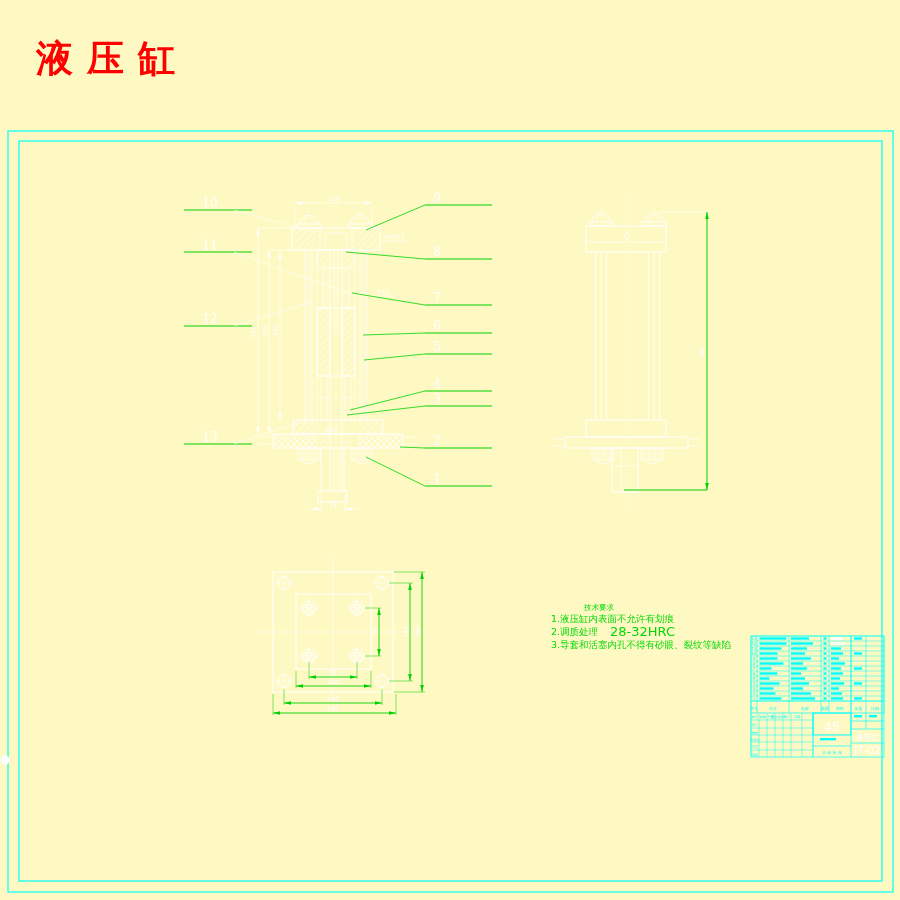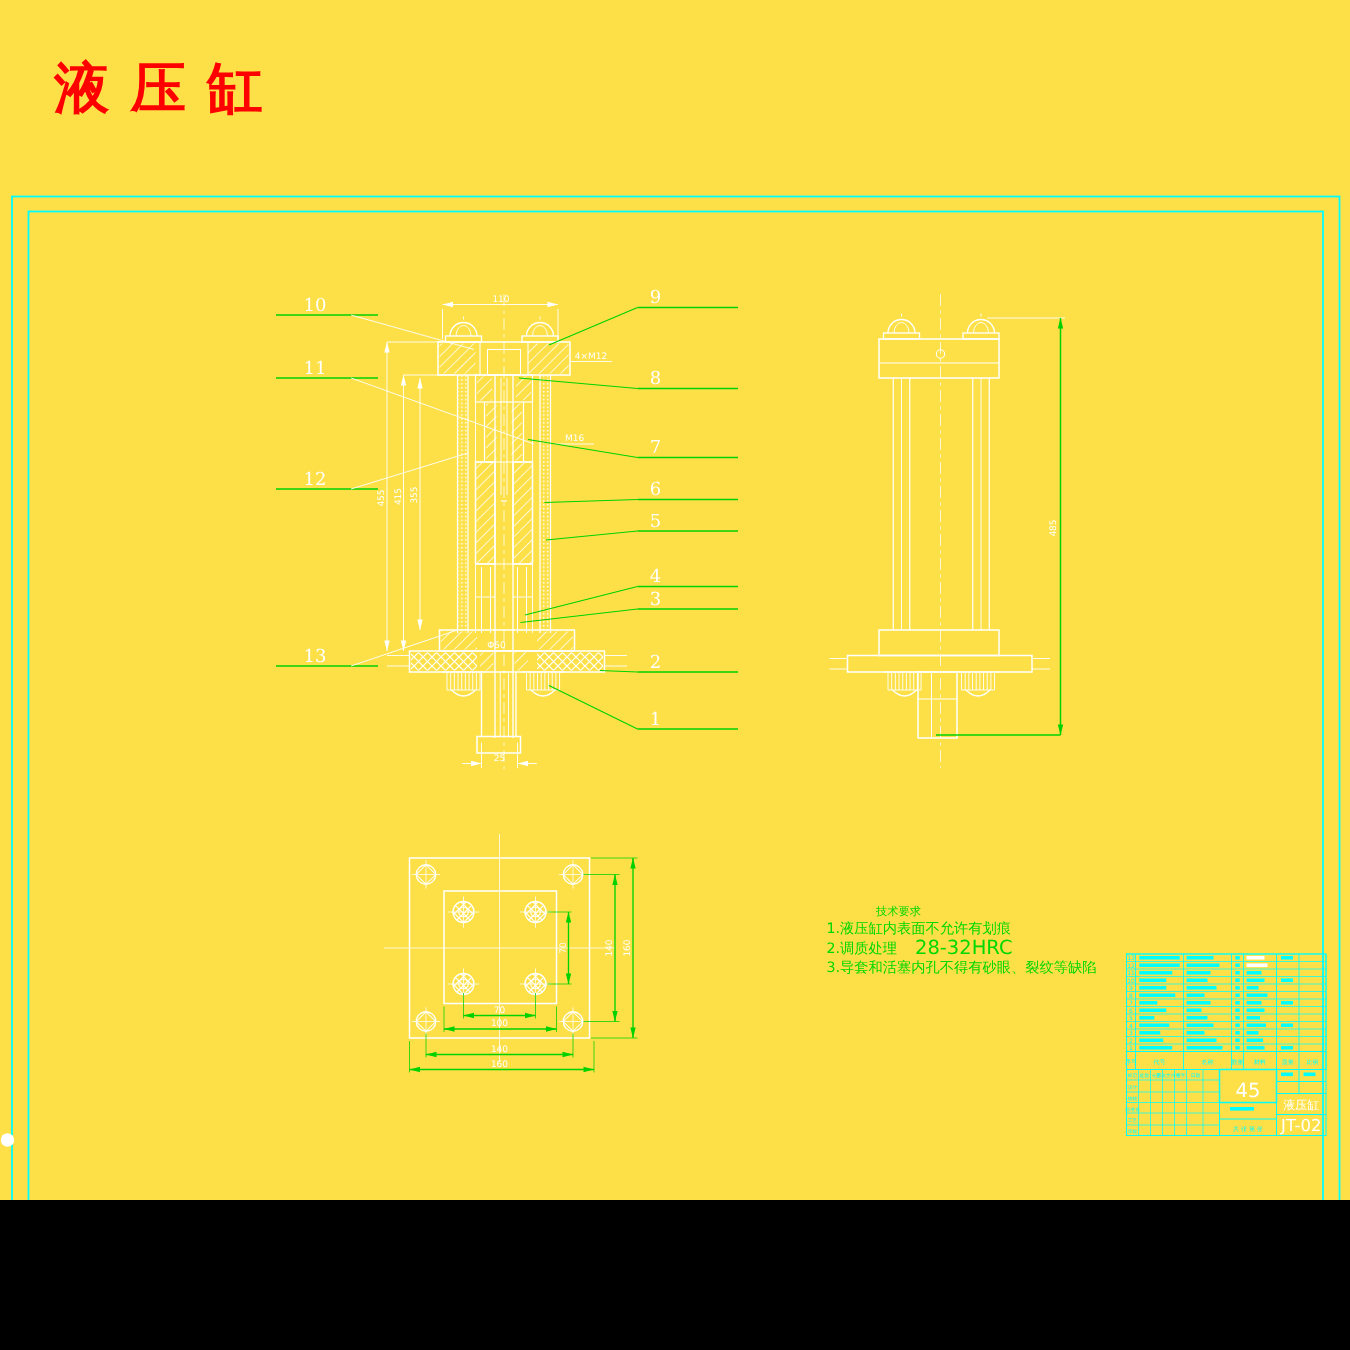--- a/index.html
+++ b/index.html
@@ -1,16 +1,16 @@
 <!DOCTYPE html>
 <html><head>
 <meta charset="utf-8">
 <style>
   html,body{margin:0;padding:0;background:#000;}
-  #stage{position:relative;width:900px;height:800px;background:#fde047;overflow:hidden;
+  #stage{position:relative;width:900px;height:900px;background:#fef9c3;overflow:hidden;
          font-family:"DejaVu Sans",sans-serif;}
   #cad-title{position:absolute;left:36px;top:34px;margin:0;font-family:"DejaVu Serif",serif;
              font-weight:bold;font-size:37px;letter-spacing:14px;color:#ff0000;}
   svg text{font-family:"DejaVu Sans",sans-serif;}
   .num{font-family:"DejaVu Serif",serif;fill:#ffffff;font-size:12px;}
   .dimt{fill:#ffffff;font-size:6px;}
   .dimg{fill:#ffffff;font-size:6px;}
   .note{fill:#00d800;}
 </style>
 </head>

